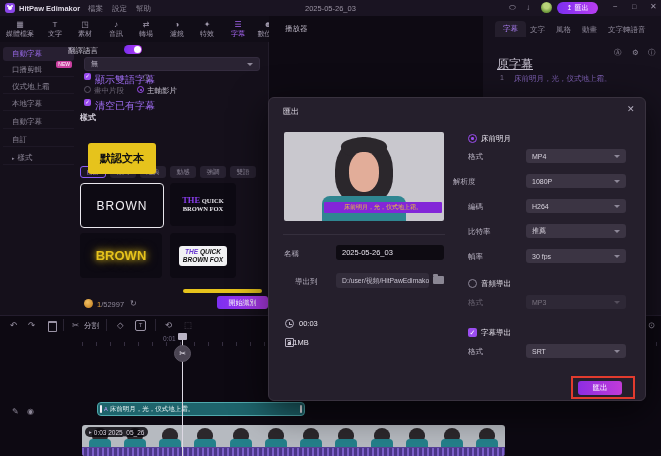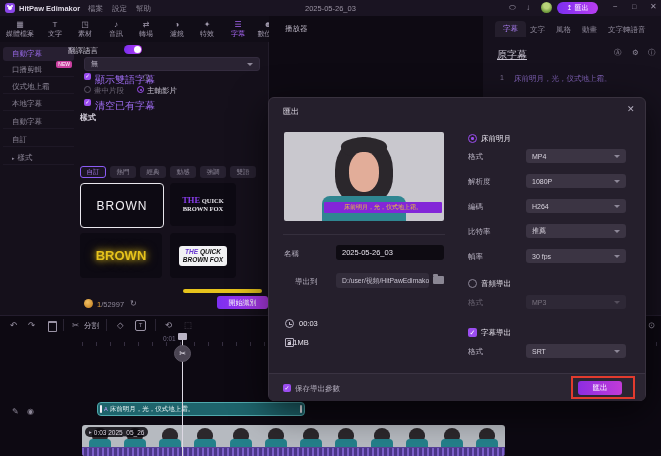--- a/index.html
+++ b/index.html
@@ -64,21 +64,21 @@
   .credits .total{color:#8d8798;}
   .refresh{left:130px;top:299px;font-size:8px;color:#8d8798;}
   .startbtn{left:217px;top:296px;width:51px;height:13px;border-radius:3px;background:linear-gradient(90deg,#7b2ff0,#b83df0);color:#fff;font-size:7px;display:flex;align-items:center;justify-content:center;}
 
   
   .player{left:269px;top:16px;width:214px;height:299px;background:#0e0a13;}
   .player-h{left:285px;top:24px;font-size:7.5px;color:#b9b3c2;}
   .rightpanel{left:483px;top:16px;width:178px;height:299px;background:#16111d;}
   .rtab{top:9px;font-size:7.5px;color:#8d8798;}
   .rtab.active{background:#241e2c;border-radius:4px 4px 0 0;color:#a97df2;padding:3px 8px;top:5px;}
-  .rp-head{left:14px;top:32px;font-size:10px;color:#c9c4d2;text-decoration:underline;}
+  .rp-head{left:14px;top:40px;font-size:12px;color:#c9c4d2;text-decoration:underline;}
   .rp-ic{top:32px;font-size:7.5px;color:#8d8798;}
   .sub-row-idx{left:17px;top:58px;font-size:7px;color:#7b6f92;}
   .sub-row-txt{left:31px;top:58px;font-size:7.5px;color:#7d5fb2;}
 
   
   .timeline{left:0;top:315px;width:661px;height:141px;background:#0d0912;border-top:1px solid #241d2e;}
   .tl-ic{top:4px;font-size:8.5px;color:#9a93a5;}
   .tl-lb{top:5px;font-size:7.5px;color:#b5afc0;}
   .tl-div{top:3px;width:1px;height:12px;background:#2a2433;}
   .trash{top:5px;width:7px;height:8px;border:1px solid #9a93a5;border-top:2px solid #9a93a5;border-radius:1px;}
@@ -257,20 +257,23 @@
     <div class="a plabel txt" style="left:95px;top:57px">清空已有字幕</div>
     <div class="a styhead txt" style="left:80px;top:70px">樣式</div>
 
     <div class="a stab active" style="left:80px">自訂</div>
     <div class="a stab" style="left:110px">熱門</div>
     <div class="a stab" style="left:140px">經典</div>
     <div class="a stab" style="left:170px">動感</div>
     <div class="a stab" style="left:200px">強調</div>
     <div class="a stab" style="left:230px">雙語</div>
 
+    <div class="a py" style="left:88px;top:101px;width:68px;height:31px">
+        <span>默認文本</span>
+      </div>
     <div class="a preset pbrown" style="left:80px;top:141px;width:82px;height:43px">
         <span>BROWN</span>
       </div>
     <div class="a preset pserif" style="left:170px;top:141px;width:66px;height:43px">
       <div><span class="the">THE</span> <span>QUICK</span></div>
       <div>BROWN FOX</div>
     </div>
     <div class="a preset pglow" style="left:80px;top:191px;width:82px;height:45px">
         <span>BROWN</span>
       </div>
@@ -362,21 +365,21 @@
     <div class="a dvalue txt" style="left:30px;top:221px">00:03</div>
     <div class="a disk" style="left:16px;top:240px"></div>
     <div class="a dvalue txt" style="left:18px;top:240px">3.1MB</div>
 
     <div class="a dradio sel" style="left:199px;top:36px"></div>
     <div class="a dvalue txt" style="left:212px;top:36px">床前明月</div>
     <div class="a dlabel txt" style="left:199px;top:54px">格式</div>
     <div class="a select dselect" style="left:257px;top:51px">
         <span class="sel-val">MP4</span>
       </div>
-    <div class="a dlabel txt" style="left:199px;top:79px">解析度</div>
+    <div class="a dlabel txt" style="left:184px;top:79px">解析度</div>
     <div class="a select dselect" style="left:257px;top:76px">
         <span class="sel-val">1080P</span>
       </div>
     <div class="a dlabel txt" style="left:199px;top:104px">編碼</div>
     <div class="a select dselect" style="left:257px;top:101px">
         <span class="sel-val">H264</span>
       </div>
     <div class="a dlabel txt" style="left:199px;top:129px">比特率</div>
     <div class="a select dselect" style="left:257px;top:126px">
         <span class="sel-val">推薦</span>
@@ -393,22 +396,18 @@
         <span class="sel-val">MP3</span>
       </div>
 
     <div class="a dcb" style="left:199px;top:230px"></div>
     <div class="a dvalue txt" style="left:212px;top:230px">字幕導出</div>
     <div class="a dlabel txt" style="left:199px;top:249px">格式</div>
     <div class="a select dselect" style="left:257px;top:246px">
         <span class="sel-val">SRT</span>
       </div>
 
-    <div class="a dlg-footer">
-      <div class="a dcb" style="left:14px;top:10px;width:8px;height:8px;line-height:8px;font-size:6px"></div>
-      <div class="a dlabel txt" style="left:26px;top:10px">保存導出參數</div>
-    </div>
   </div>
 
   <div class="a redbox"></div>
   <div class="a exportbtn">匯出</div>
 
 </div>
 
 </body></html>

